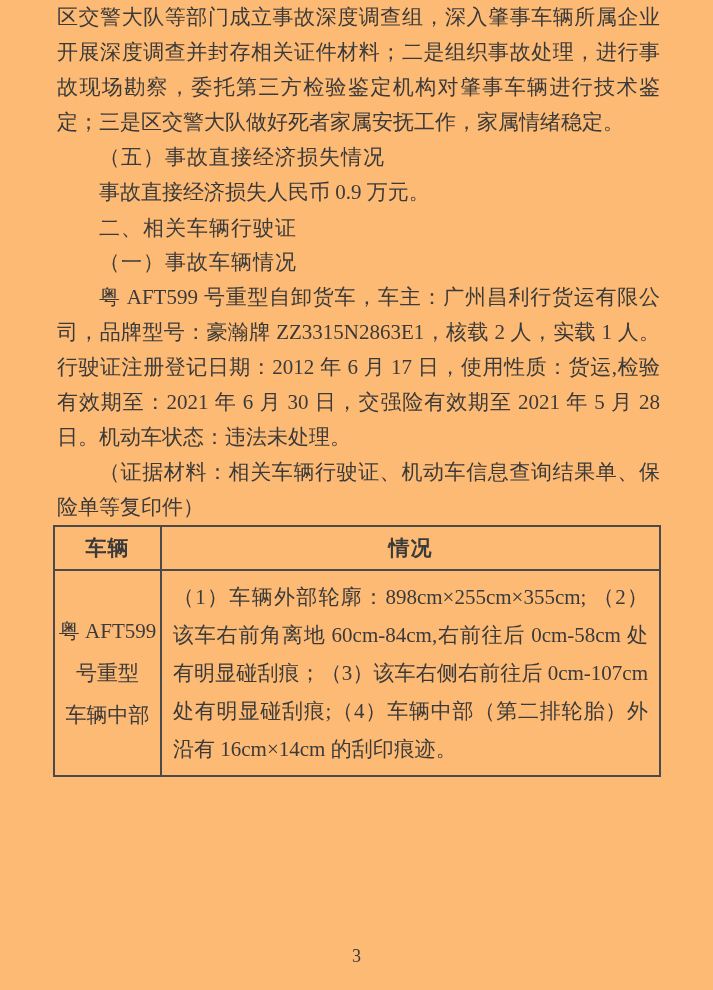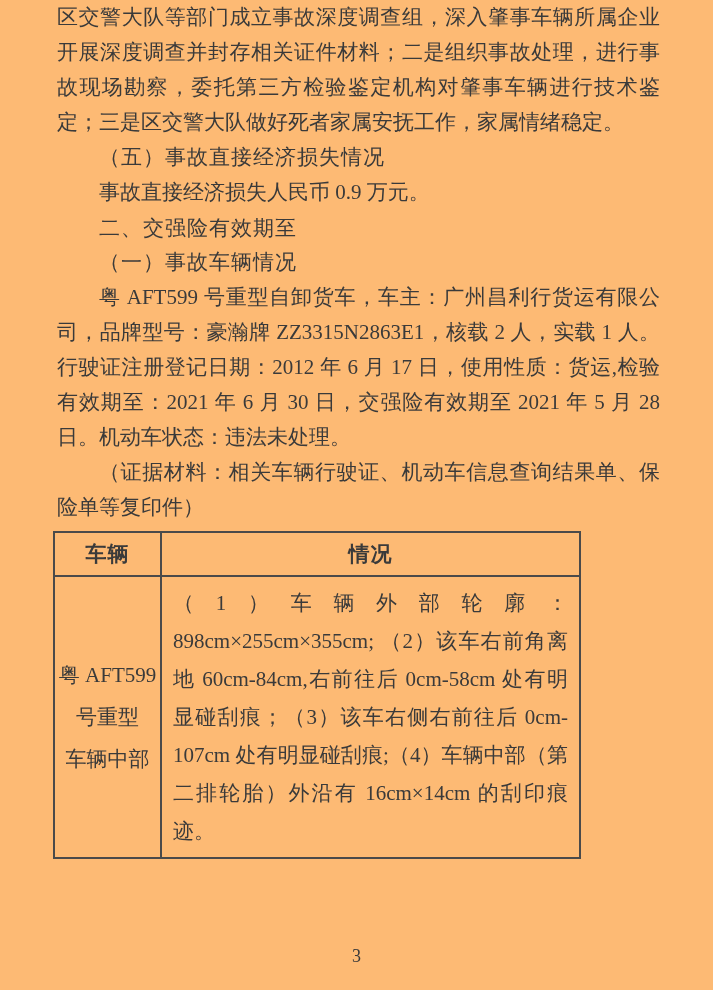--- a/index.html
+++ b/index.html
@@ -37,23 +37,22 @@
   .h-hei {
     font-family: "Liberation Sans", sans-serif;
     font-weight: bold;
     padding-left: 42px;
     margin-top: 1px;
     letter-spacing: 1px;
   }
   .p-evidence { margin-top: 8px; }
   .h-trace { margin-top: 2px; }
   table.trace {
-    margin-top: 6px;
     margin-left: -4px;
-    width: 528px;
+    width: 608px;
     border-collapse: collapse;
     table-layout: fixed;
     padding-left: 32px;
   }
   table.trace th, table.trace td {
     border: 2px solid #4a4a4a;
     font-size: 21px;
   }
   table.trace th {
     height: 40px;
@@ -92,21 +91,21 @@
 
 <div class="page">
   <div class="content">
 
     <p class="p-intro">区交警大队等部门成立事故深度调查组，深入肇事车辆所属企业开展深度调查并封存相关证件材料；二是组织事故处理，进行事故现场勘察，委托第三方检验鉴定机构对肇事车辆进行技术鉴定；三是区交警大队做好死者家属安抚工作，家属情绪稳定。</p>
 
     <h3 class="h-kai h-loss">（五）事故直接经济损失情况</h3>
 
     <p class="indent">事故直接经济损失人民币 0.9 万元。</p>
 
-    <h2 class="h-hei">二、交强险有效期至</h2>
+    <h2 class="h-hei">二、相关车辆行驶证</h2>
 
     <h3 class="h-kai">（一）事故车辆情况</h3>
 
     <p class="indent">粤 AFT599 号重型自卸货车，车主：广州昌利行货运有限公司，品牌型号：豪瀚牌 ZZ3315N2863E1，核载 2 人，实载 1 人。行驶证注册登记日期：2012 年 6 月 17 日，使用性质：货运,检验有效期至：2021 年 6 月 30 日，交强险有效期至 2021 年 5 月 28 日。机动车状态：违法未处理。</p>
 
     <p class="indent p-evidence">（证据材料：相关车辆行驶证、机动车信息查询结果单、保险单等复印件）</p>
 
 
     <table class="trace">
       <colgroup>

